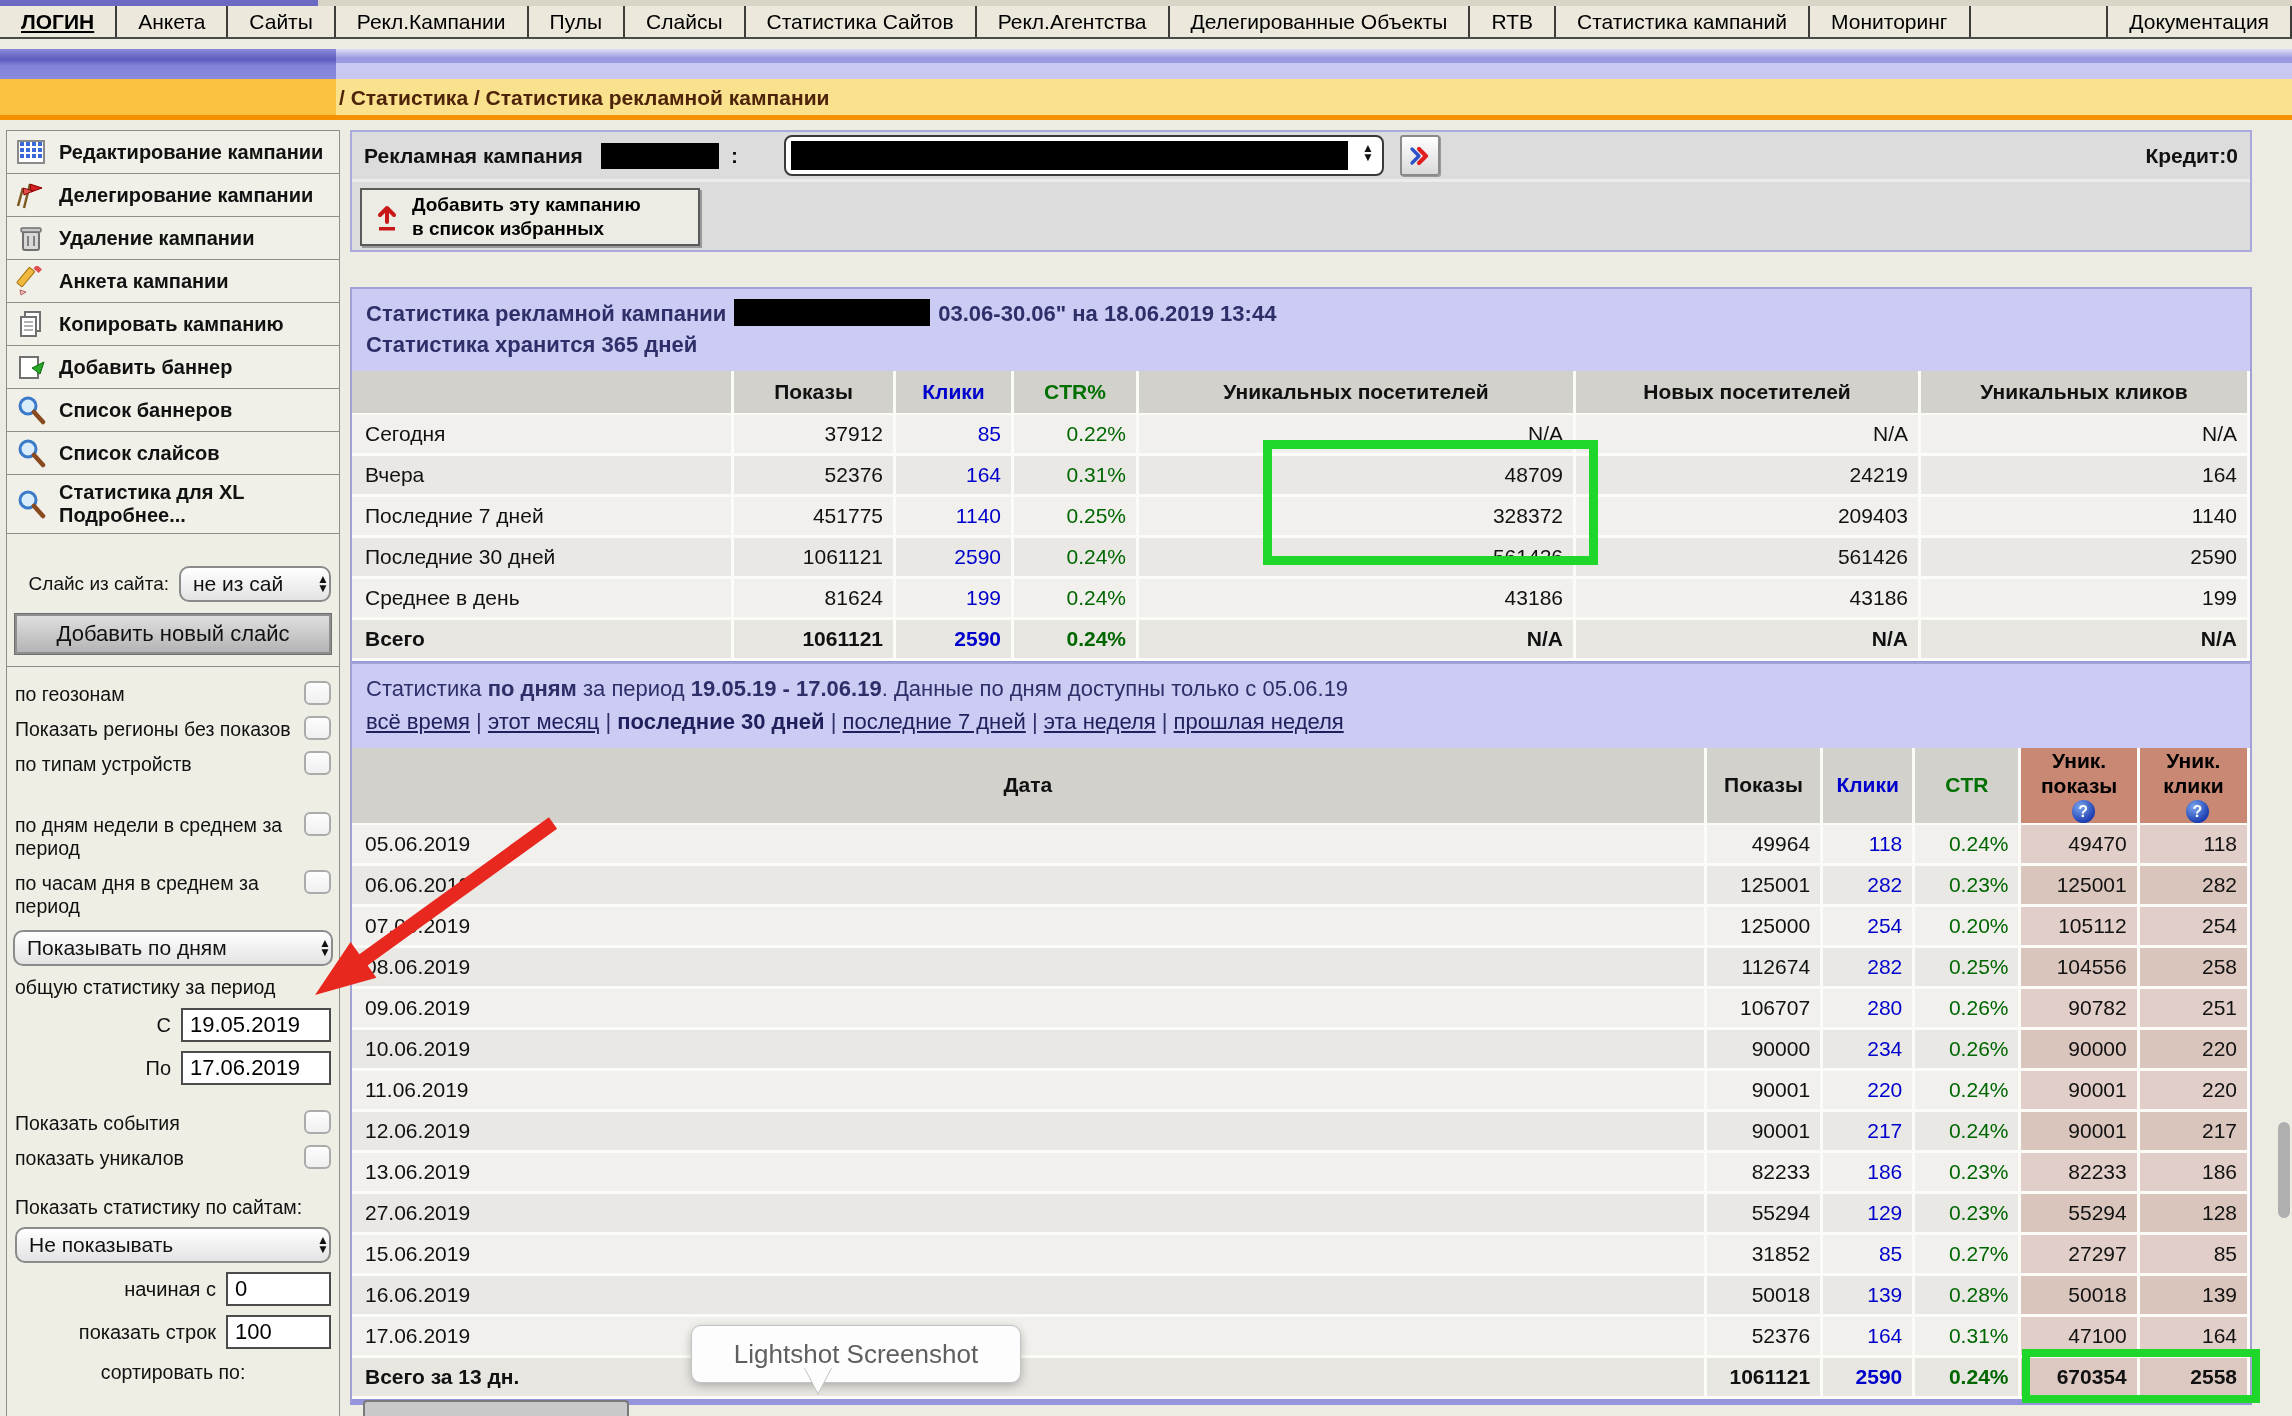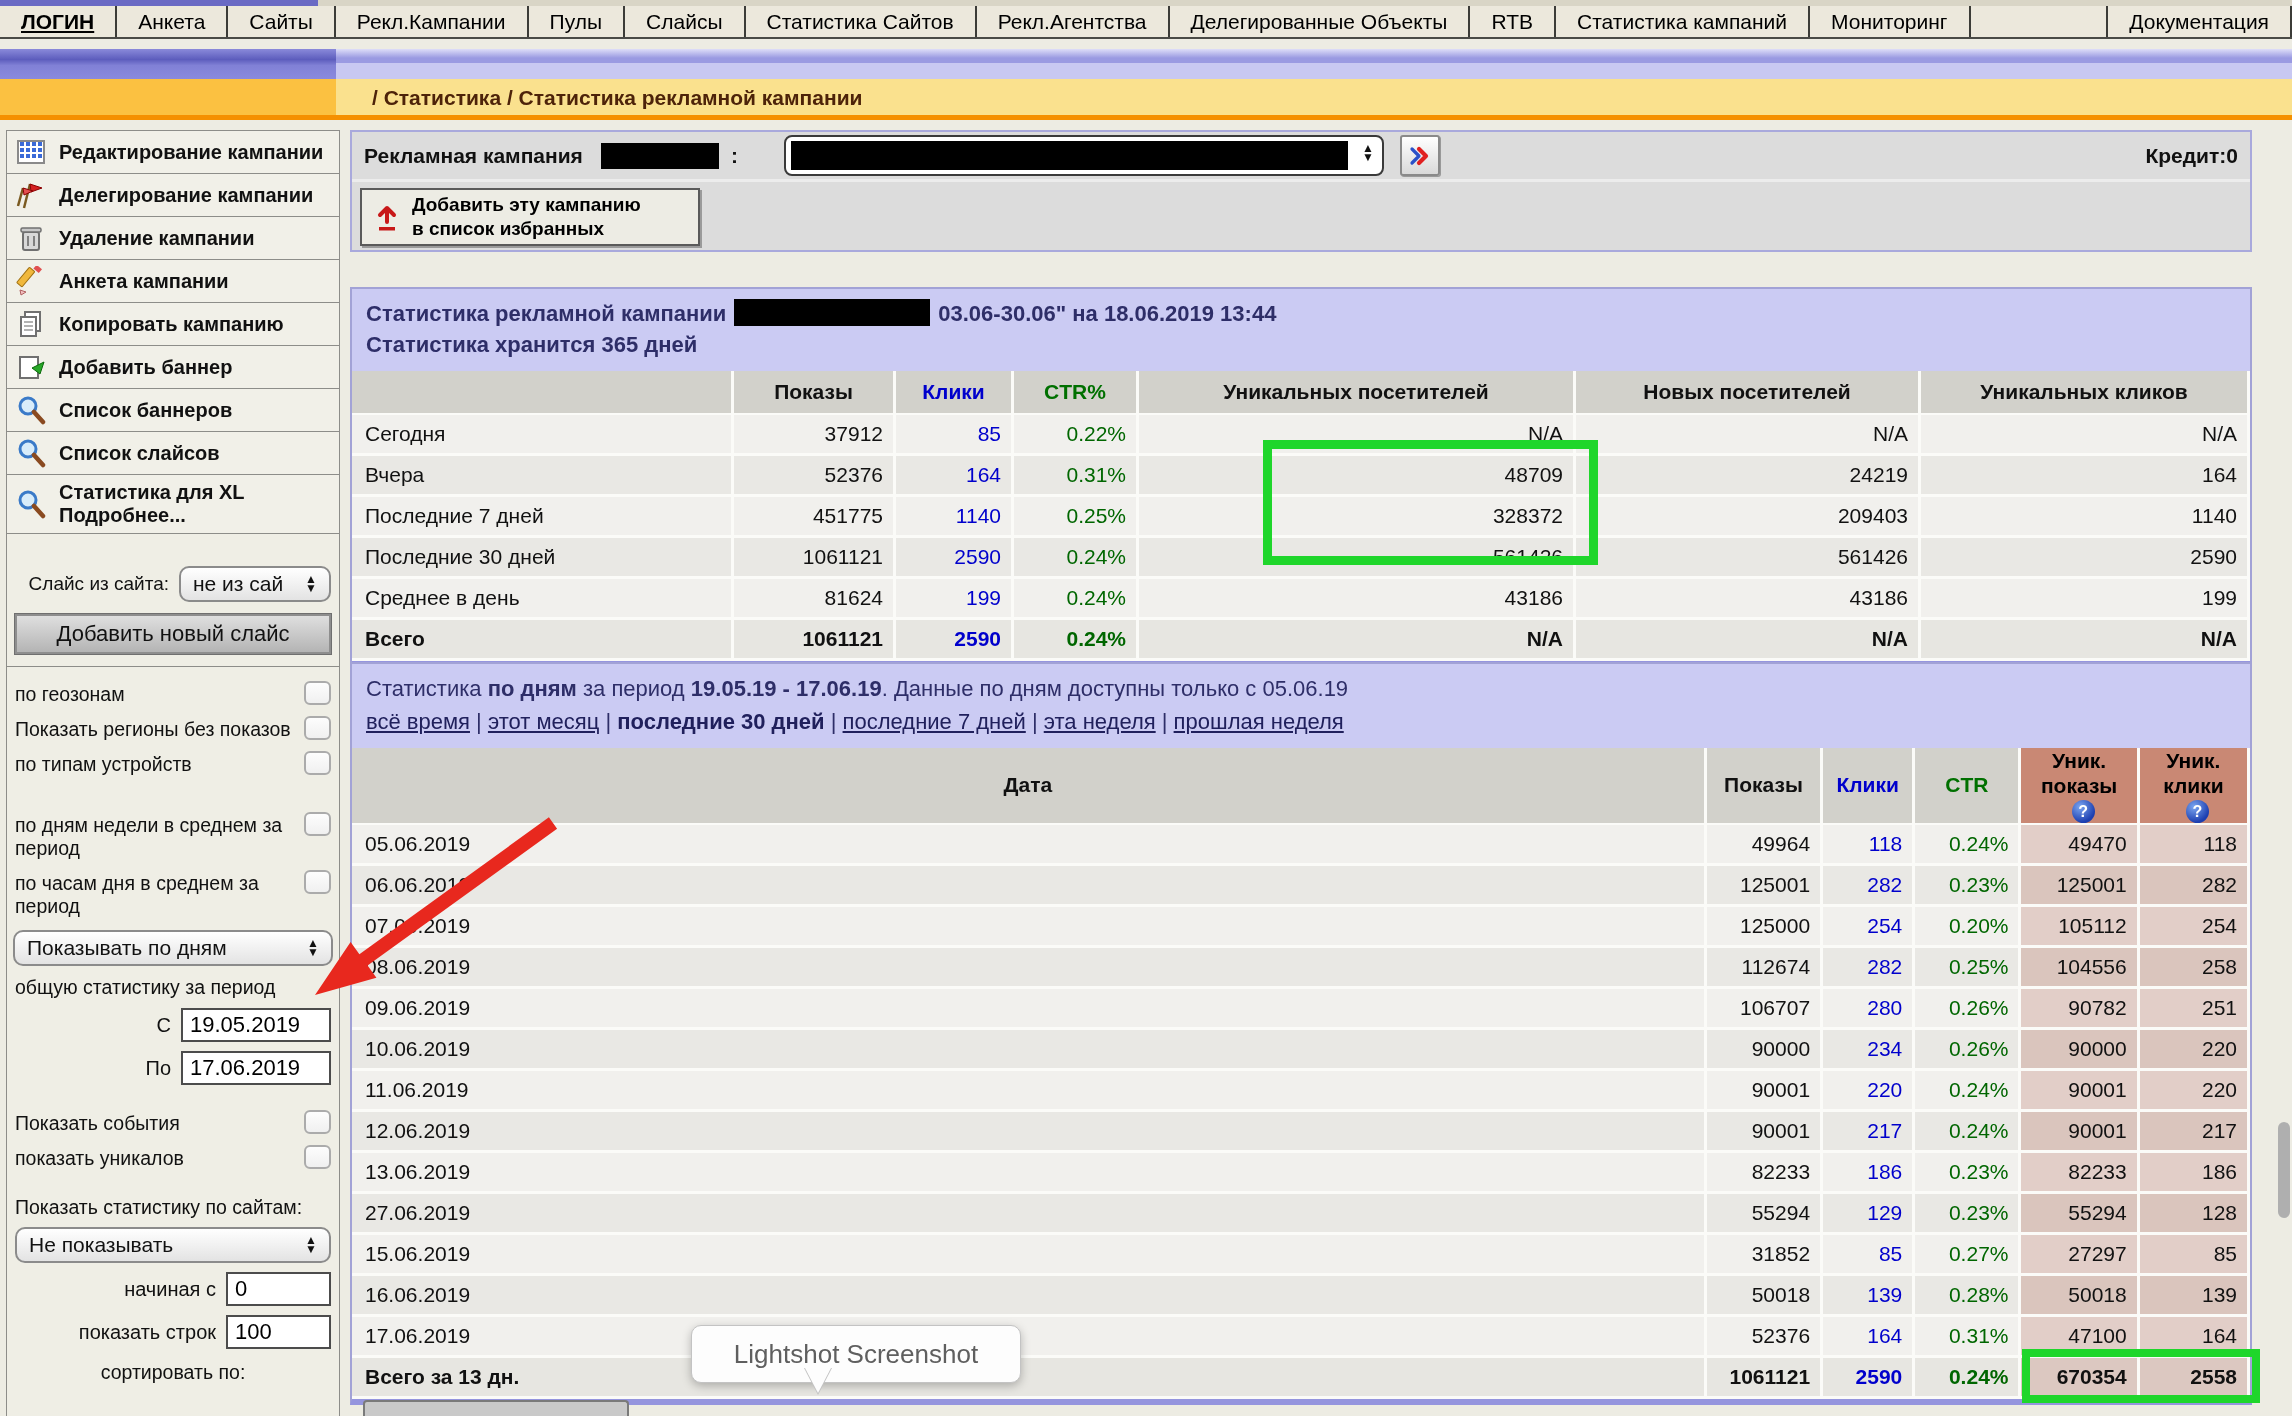--- a/index.html
+++ b/index.html
@@ -22,33 +22,33 @@
   .tab-spacer { flex:1; border-right:2px solid #3c3c38; }
   
   .blueband { position:absolute; top:49px; left:0; width:100%; height:30px;
     background:linear-gradient(180deg,#dedef8 0%,#9a9ae2 30%,#9a9ae2 45%,#c8c8f2 46%,#c8c8f2 100%); }
   .blueband .left-seg { position:absolute; left:0; top:0; width:336px; height:100%;
     background:linear-gradient(180deg,#8a8ada 0%,#5d5dbd 35%,#8181d6 55%,#8a8ade 100%); }
   
   .yellowbar { position:absolute; top:79px; left:0; width:100%; height:41px;
     background:#FAE18E; border-bottom:5px solid #F59000; }
   .yellowbar .gold-seg { position:absolute; left:0; top:0; width:336px; height:100%; background:#FBC141; }
-  .breadcrumb { position:absolute; left:372px; top:7px; font-size:21px; font-weight:600; color:#4d2309; }
+  .breadcrumb { position:absolute; left:339px; top:7px; font-size:21px; font-weight:600; color:#4d2309; }
   
   .sidebar { position:absolute; left:6px; top:130px; width:334px; height:1286px;
     border:1px solid #8d8d89; border-bottom:none; background:#EFEEE5; overflow:hidden; }
   .menu-item { display:flex; align-items:center; gap:13px; padding:6px 9px; min-height:43px;
     border-bottom:1px solid #8d8d89; font-weight:bold; font-size:20px; line-height:1.15; cursor:pointer; background:#F1F0E8; }
   .menu-item .micon { width:30px; height:30px; flex:0 0 30px; }
   .side-form { padding:0 8px; }
   .slice-row { display:flex; align-items:center; justify-content:flex-end; gap:10px;
     margin-top:32px; font-size:19px; }
   .aqua-select { display:flex; align-items:center; justify-content:space-between; gap:8px;
     border:2px solid #8b8b8b; border-radius:10px; background:linear-gradient(#ffffff,#e3e3e3);
-    padding:2px 12px 2px 12px; font-size:21px; min-height:36px; cursor:pointer; white-space:nowrap; }
+    padding:2px 0 2px 12px; font-size:21px; min-height:36px; cursor:pointer; white-space:nowrap; }
   .spin { display:flex; flex-direction:column; align-items:center; line-height:9px; font-size:12px; color:#111; }
   .btn-addslice { display:block; margin:12px auto 0; width:316px; height:40px;
     background:linear-gradient(#DFDFDF,#B4B4B4); border:2px solid #8E8E8E; outline:1px solid #6f6f6f;
     font-size:22px; font-family:inherit; color:#111; cursor:pointer; }
   .groupbox { margin-top:12px; border-top:1px solid #8d8d89; padding:16px 8px 0 8px; }
   .checkbox-row { display:flex; justify-content:space-between; align-items:flex-start; gap:6px;
     margin-bottom:12px; font-size:19.5px; line-height:1.18; }
   .cb { width:27px; height:24px; flex:0 0 27px; border:2px solid #ABABAB; border-radius:6px;
     background:linear-gradient(#fdfdfd,#f0f0f0); cursor:pointer; margin-top:-2px; }
   .gap18 { height:18px; } .gap26 { height:26px; }

